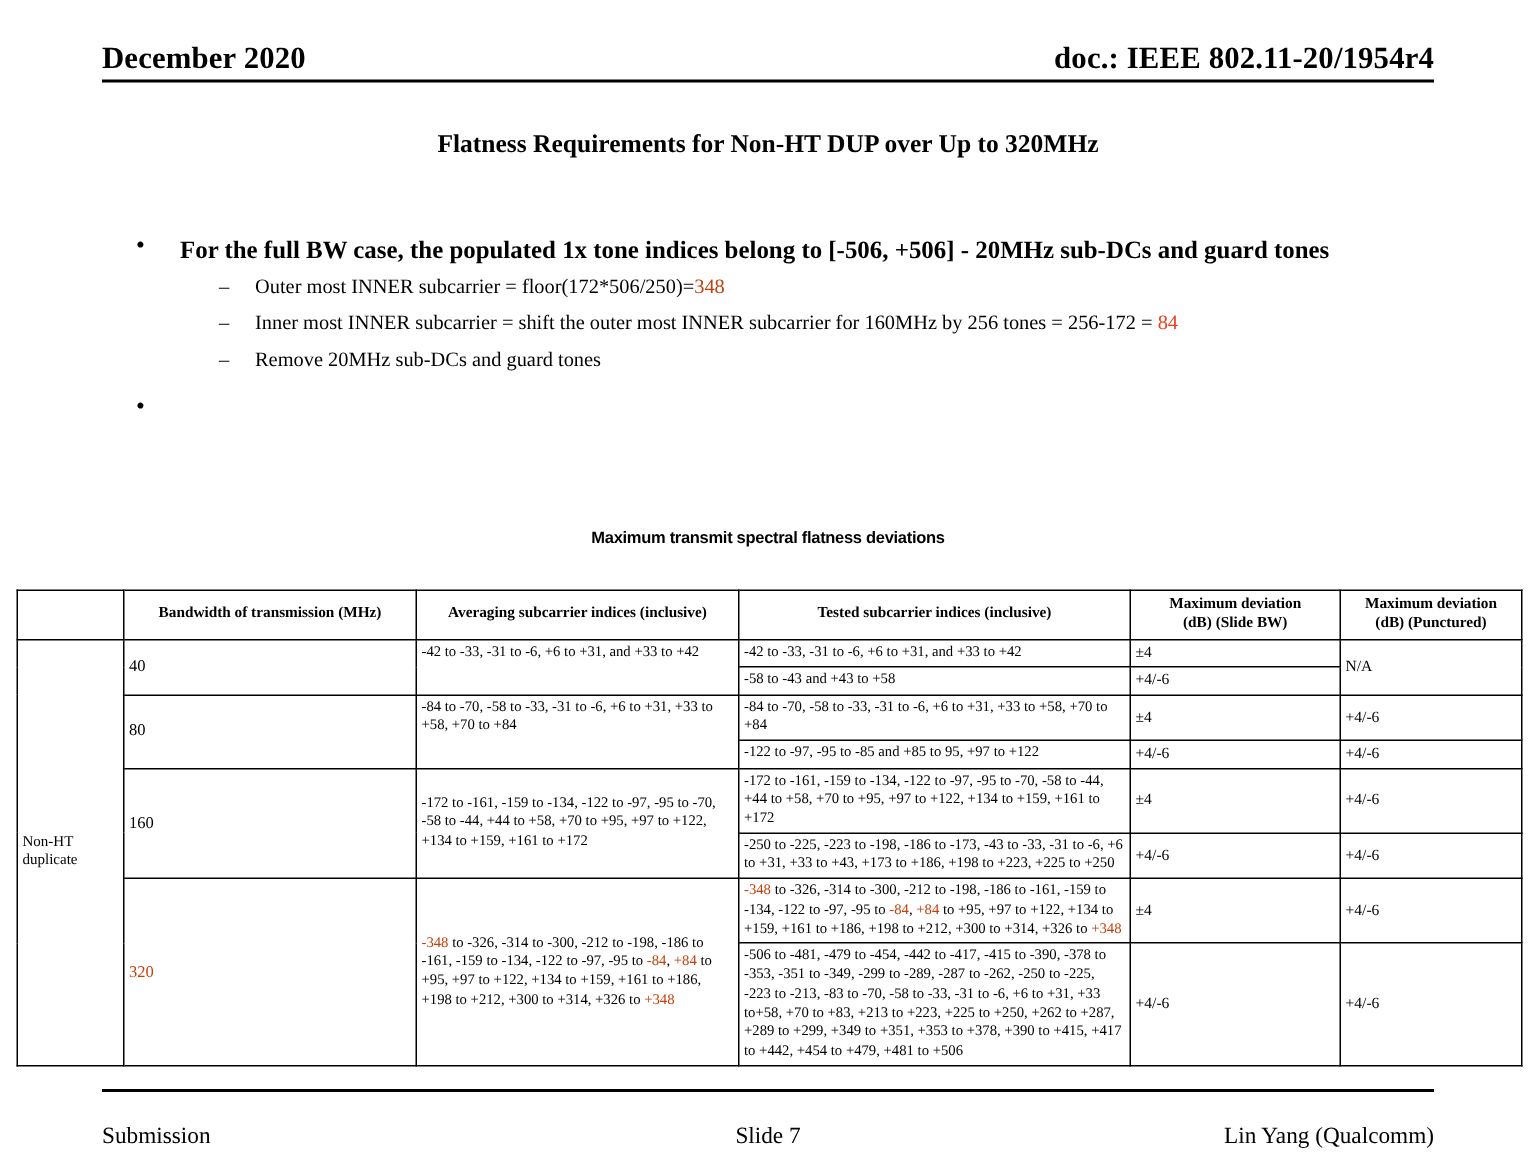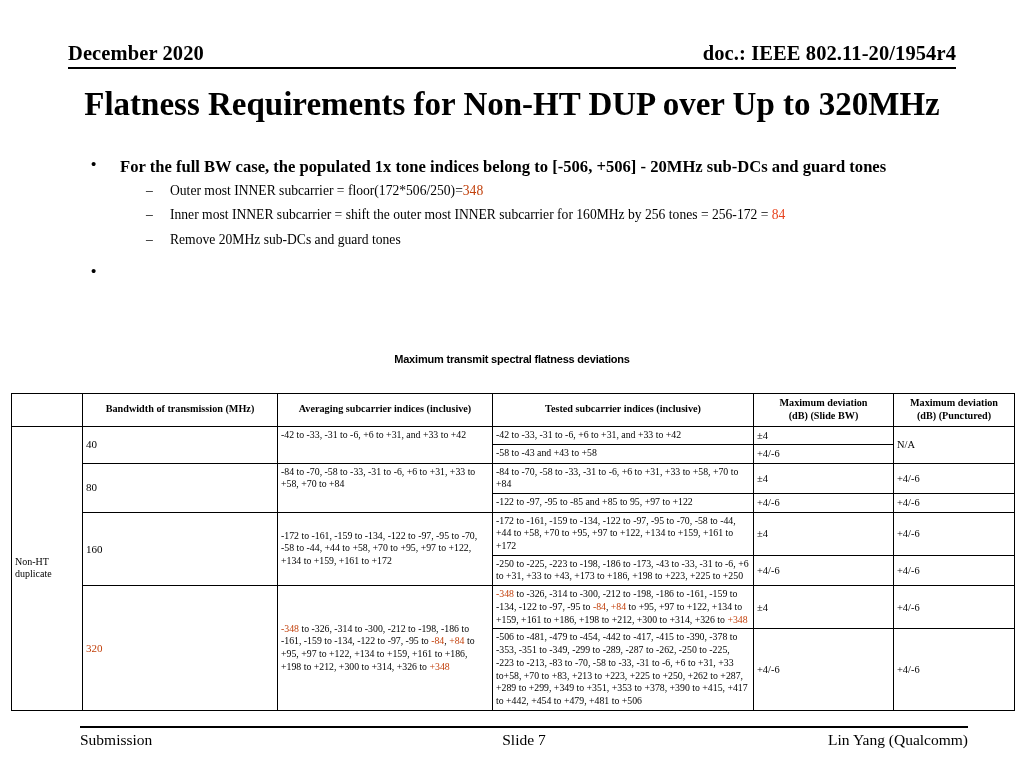--- a/index.html
+++ b/index.html
@@ -13,21 +13,21 @@
     position: relative;
     font-family: "Liberation Serif", "DejaVu Serif", serif;
     color: #000000;
     overflow: hidden;
   }
 
   
   .slide-header {
     position: absolute;
     left: 68px;
-    top: 42px;
+    top: 28px;
     width: 888px;
     display: flex;
     justify-content: space-between;
     align-items: flex-end;
     border-bottom: 2px solid #000;
     padding-bottom: 2px;
   }
   .hdr-date, .hdr-doc {
     font-family: "Liberation Serif", "DejaVu Serif", serif;
     font-weight: bold;
@@ -37,21 +37,21 @@
   }
 
   
   .slide-title {
     position: absolute;
     left: 48px;
     top: 86px;
     width: 928px;
     text-align: center;
     font-weight: bold;
-    font-size: 33px;
+    font-size: 17px;
     line-height: 1.12;
     white-space: nowrap;
   }
 
   
   .body-area {
     position: absolute;
     left: 84px;
     top: 156px;
     width: 880px;
@@ -145,25 +145,25 @@
   col.c0 { width: 71px; }
   col.c1 { width: 195px; }
   col.c2 { width: 215px; }
   col.c3 { width: 261px; }
   col.c4 { width: 140px; }
   col.c5 { width: 121px; }
 
   
   .slide-footer {
     position: absolute;
-    left: 80px;
+    left: 68px;
     top: 726px;
     width: 888px;
     border-top: 2.5px solid #000;
-    padding-top: 3px;
+    padding-top: 21px;
     display: flex;
     justify-content: space-between;
     font-size: 15.5px;
   }
   .foot-mid { position: absolute; left: 50%; transform: translateX(-50%); }
 </style>
 </head>
 <body>
 
 <div class="slide-header">

